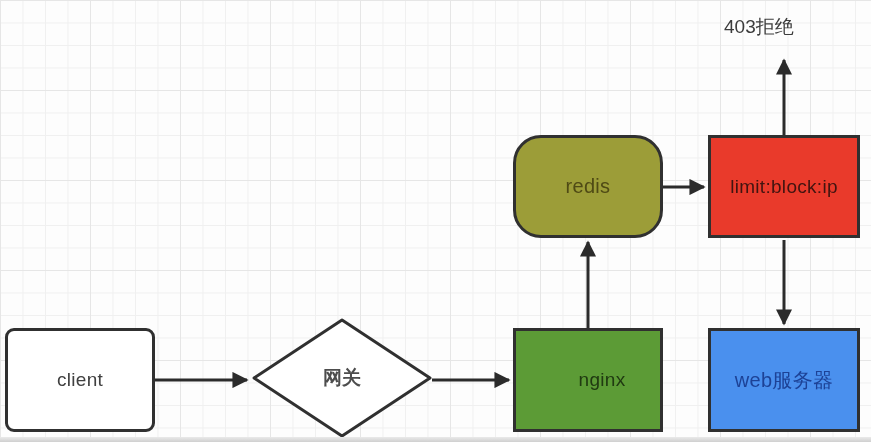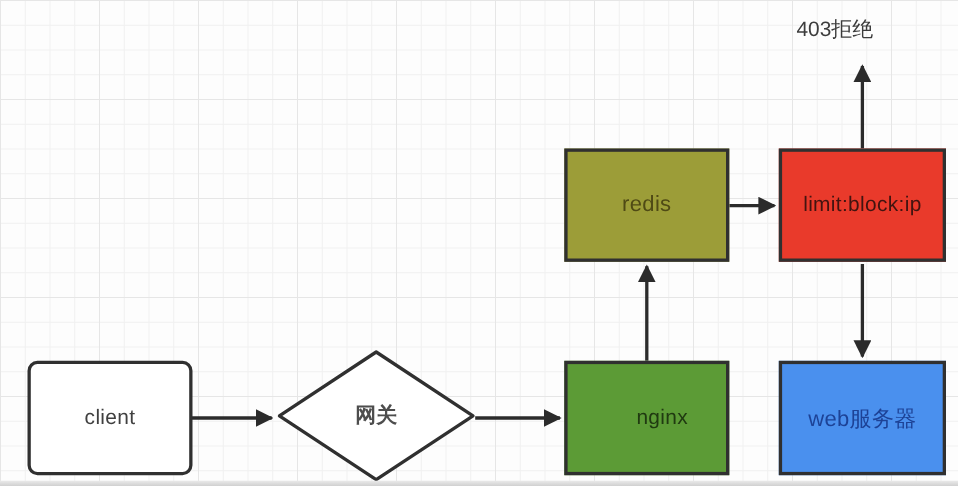--- a/index.html
+++ b/index.html
@@ -27,21 +27,21 @@
     display: flex;
     align-items: center;
     justify-content: center;
     font-size: 19px;
     letter-spacing: 0.3px;
   }
   .node-label { pointer-events: none; }
 
   .node-client   { left: 5px;   top: 328px; width: 150px; height: 104px; border-radius: 9px; color: #404040; }
   .node-nginx    { left: 513px; top: 328px; width: 150px; height: 104px; color: #203a11; padding-left: 28px; }
-  .node-redis    { left: 513px; top: 135px; width: 150px; height: 103px; color: #4f4a15; font-size: 20px; }
+  .node-redis    { left: 513px; top: 135px; width: 150px; height: 103px; color: #4f4a15; font-size: 20px; border-radius: 28px; }
   .node-limit    { left: 708px; top: 135px; width: 152px; height: 103px; color: #421410; }
   .node-web      { left: 708px; top: 328px; width: 152px; height: 104px; color: #1d4296; font-size: 20px; }
 
   .node-gateway {
     position: absolute;
     left: 252px; top: 318px;
     width: 180px; height: 120px; font-weight: bold;
   }
   .node-gateway svg { position: absolute; left: 0; top: 0; }
   .node-gateway .node-label {
@@ -88,21 +88,21 @@
     <line class="edge" x1="155" y1="380" x2="247" y2="380" marker-end="url(#ah)"></line>
     <line class="edge" x1="432" y1="380" x2="509" y2="380" marker-end="url(#ah)"></line>
     <line class="edge" x1="588" y1="328" x2="588" y2="242" marker-end="url(#ah)"></line>
     <line class="edge" x1="663" y1="187" x2="704" y2="187" marker-end="url(#ah)"></line>
     <line class="edge" x1="784" y1="135" x2="784" y2="60" marker-end="url(#ah)"></line>
     <line class="edge" x1="784" y1="240" x2="784" y2="324" marker-end="url(#ah)"></line>
   </svg>
 
   <div class="annotation-403">403拒绝</div>
 
-  <div class="node node-client" style="background-color: rgb(255, 255, 255); margin-left: 20px;">
+  <div class="node node-client" style="background-color: rgb(255, 255, 255);">
     <span class="node-label">client</span>
   </div>
 
   <div class="node-gateway">
     <svg width="180" height="120" viewBox="0 0 180 120" xmlns="http://www.w3.org/2000/svg">
       <polygon points="90,2 178,60 90,118 2,60" stroke="#303030" stroke-width="3" stroke-linejoin="round" fill="#ffffff"></polygon>
     </svg>
     <span class="node-label">网关</span>
   </div>
 

